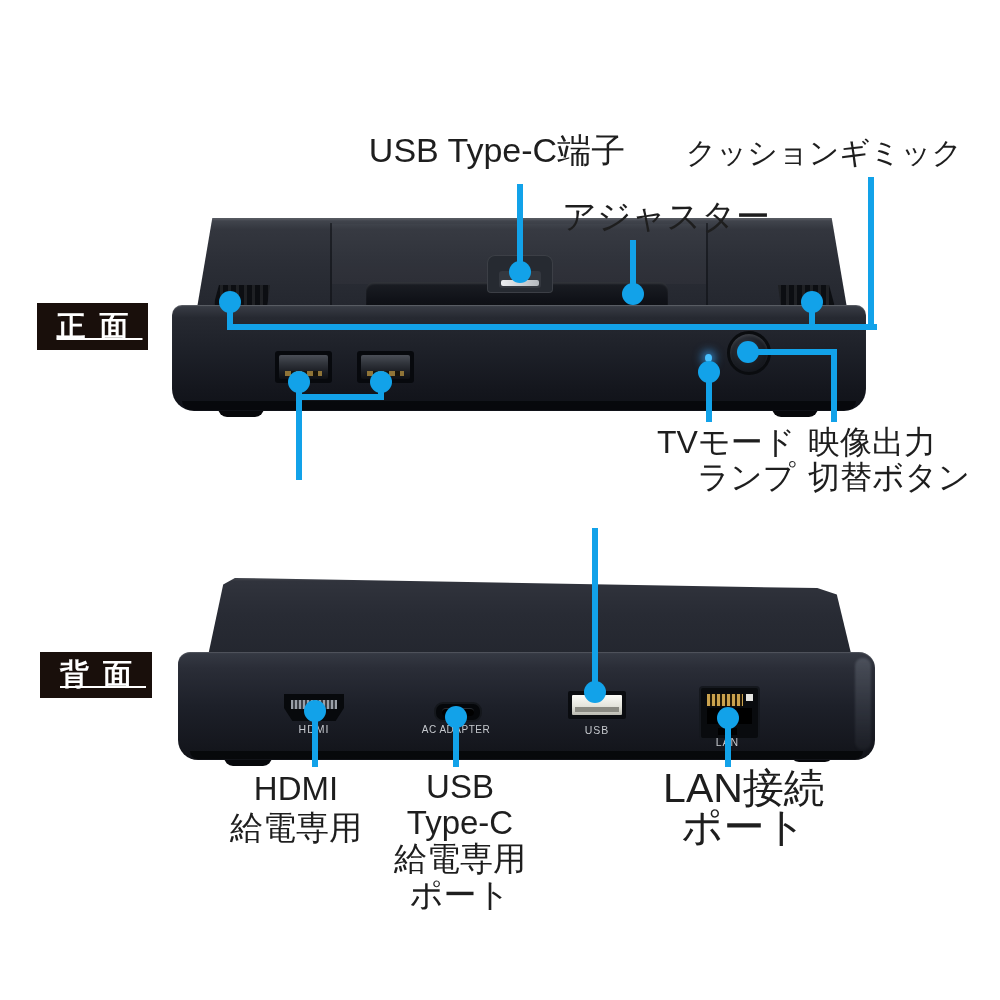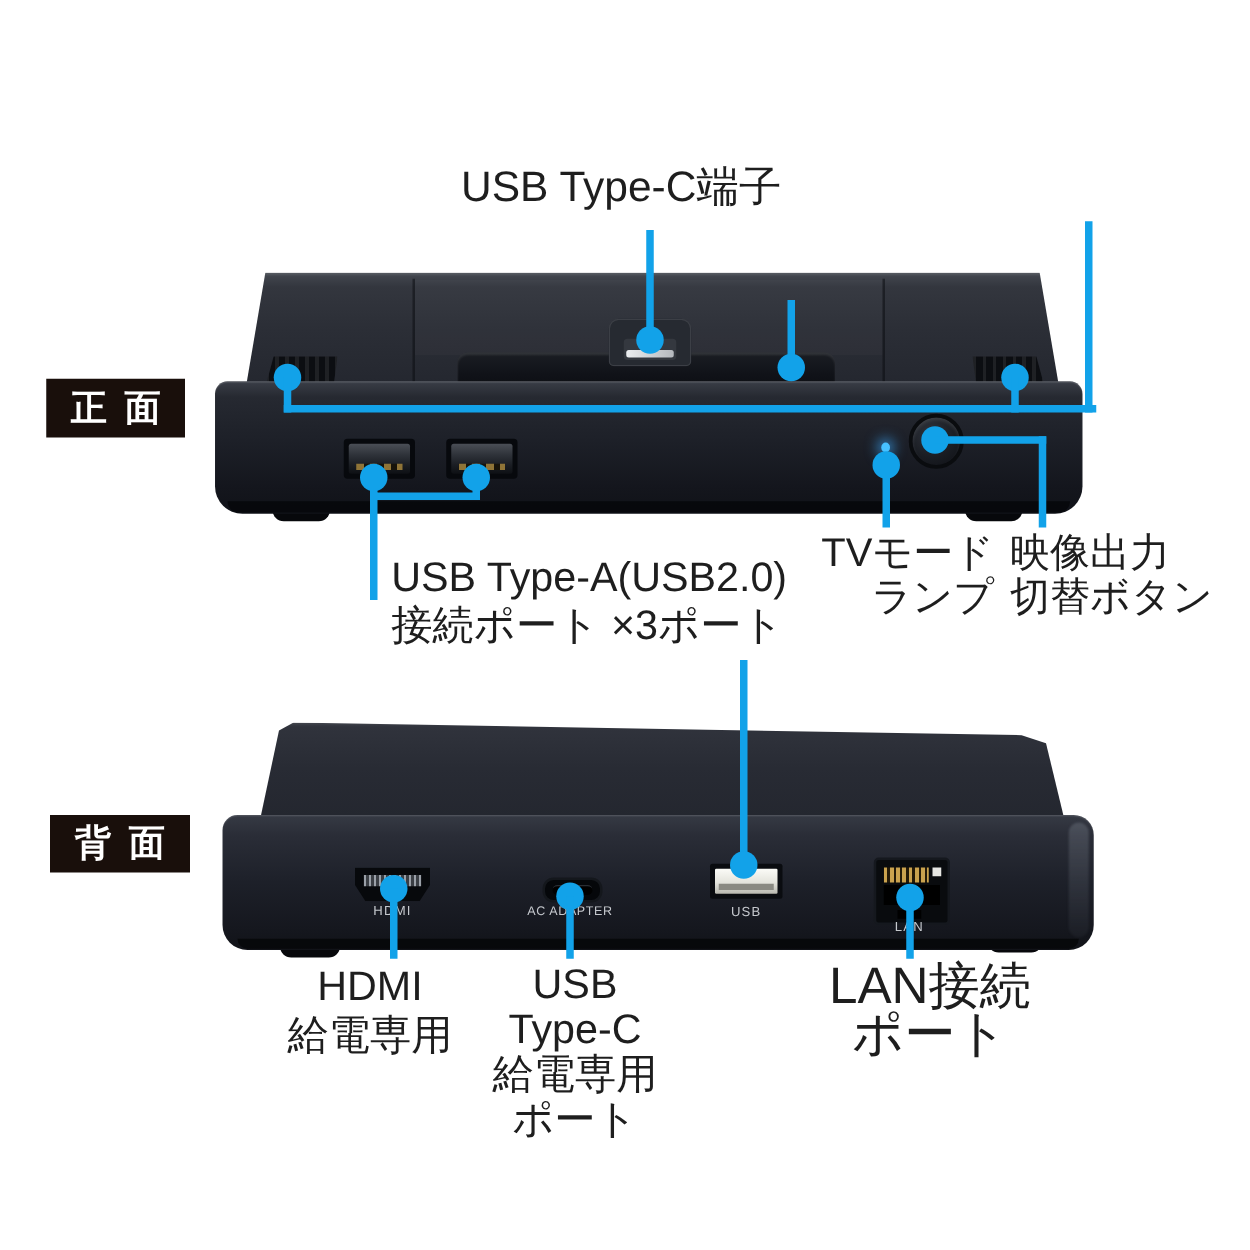--- a/index.html
+++ b/index.html
@@ -3,21 +3,21 @@
 <meta charset="utf-8">
 <style>
   html,body{margin:0;padding:0;}
   body{background:#ffffff;font-family:"Liberation Sans","DejaVu Sans",sans-serif;}
   .canvas{position:relative;width:1000px;height:1000px;background:var(--bg,#fff);overflow:hidden;}
   .abs{position:absolute;}
 
   
   .tag{position:absolute;background:#190f0b;color:#fff;display:flex;align-items:center;justify-content:center;
        font-size:29px;font-weight:bold;letter-spacing:14px;}
-  .tag span{margin-right:-14px;}
+  .tag span{margin-right:-14px;text-decoration:underline;}
 
   
   .cl{position:absolute;background:var(--accent,#12a2e9);}
   .dot{position:absolute;width:22px;height:22px;border-radius:50%;background:var(--accent,#12a2e9);}
 
   
   .lbl{position:absolute;color:#1e1e1e;font-size:34px;line-height:38px;white-space:nowrap;}
   .lbl.center{text-align:center;}
 
   
@@ -114,25 +114,23 @@
   <div class="cl" style="left:831px;top:349px;width:6px;height:73px;z-index:8;"></div>
 
   <div class="cl" style="left:592px;top:528px;width:6px;height:160px;z-index:8;"></div>
   <div class="dot" style="left:584px;top:681px;z-index:8;"></div>
 
   <div class="tag" style="left:37px;top:303px;width:111px;height:47px;z-index:9;">
     <span>正面</span>
   </div>
 
   <div class="lbl center" style="left:297px;top:131px;width:400px;z-index:9;">USB Type-C端子</div>
-
-  <div class="lbl" style="left:313px;top:443px;font-size:33px;line-height:38px;z-index:9;">
-    <div>USB Type-A(USB2.0)</div>
-    <div>接続ポート ×3ポート</div>
-  </div>
+  <div class="lbl center" style="left:466px;top:197px;width:400px;z-index:9;">アジャスター</div>
+  <div class="lbl center" style="left:649px;top:134px;width:350px;font-size:30px;z-index:9;">クッションギミック</div>
+
 
   <div class="lbl" style="left:657px;top:425px;font-size:32px;line-height:35px;z-index:9;text-align:right;">
     <div>TVモード</div>
     <div>ランプ</div>
   </div>
 
   <div class="lbl" style="left:808px;top:425px;font-size:32px;line-height:35px;z-index:9;">
     <div>映像出力</div>
     <div>切替ボタン</div>
   </div>

